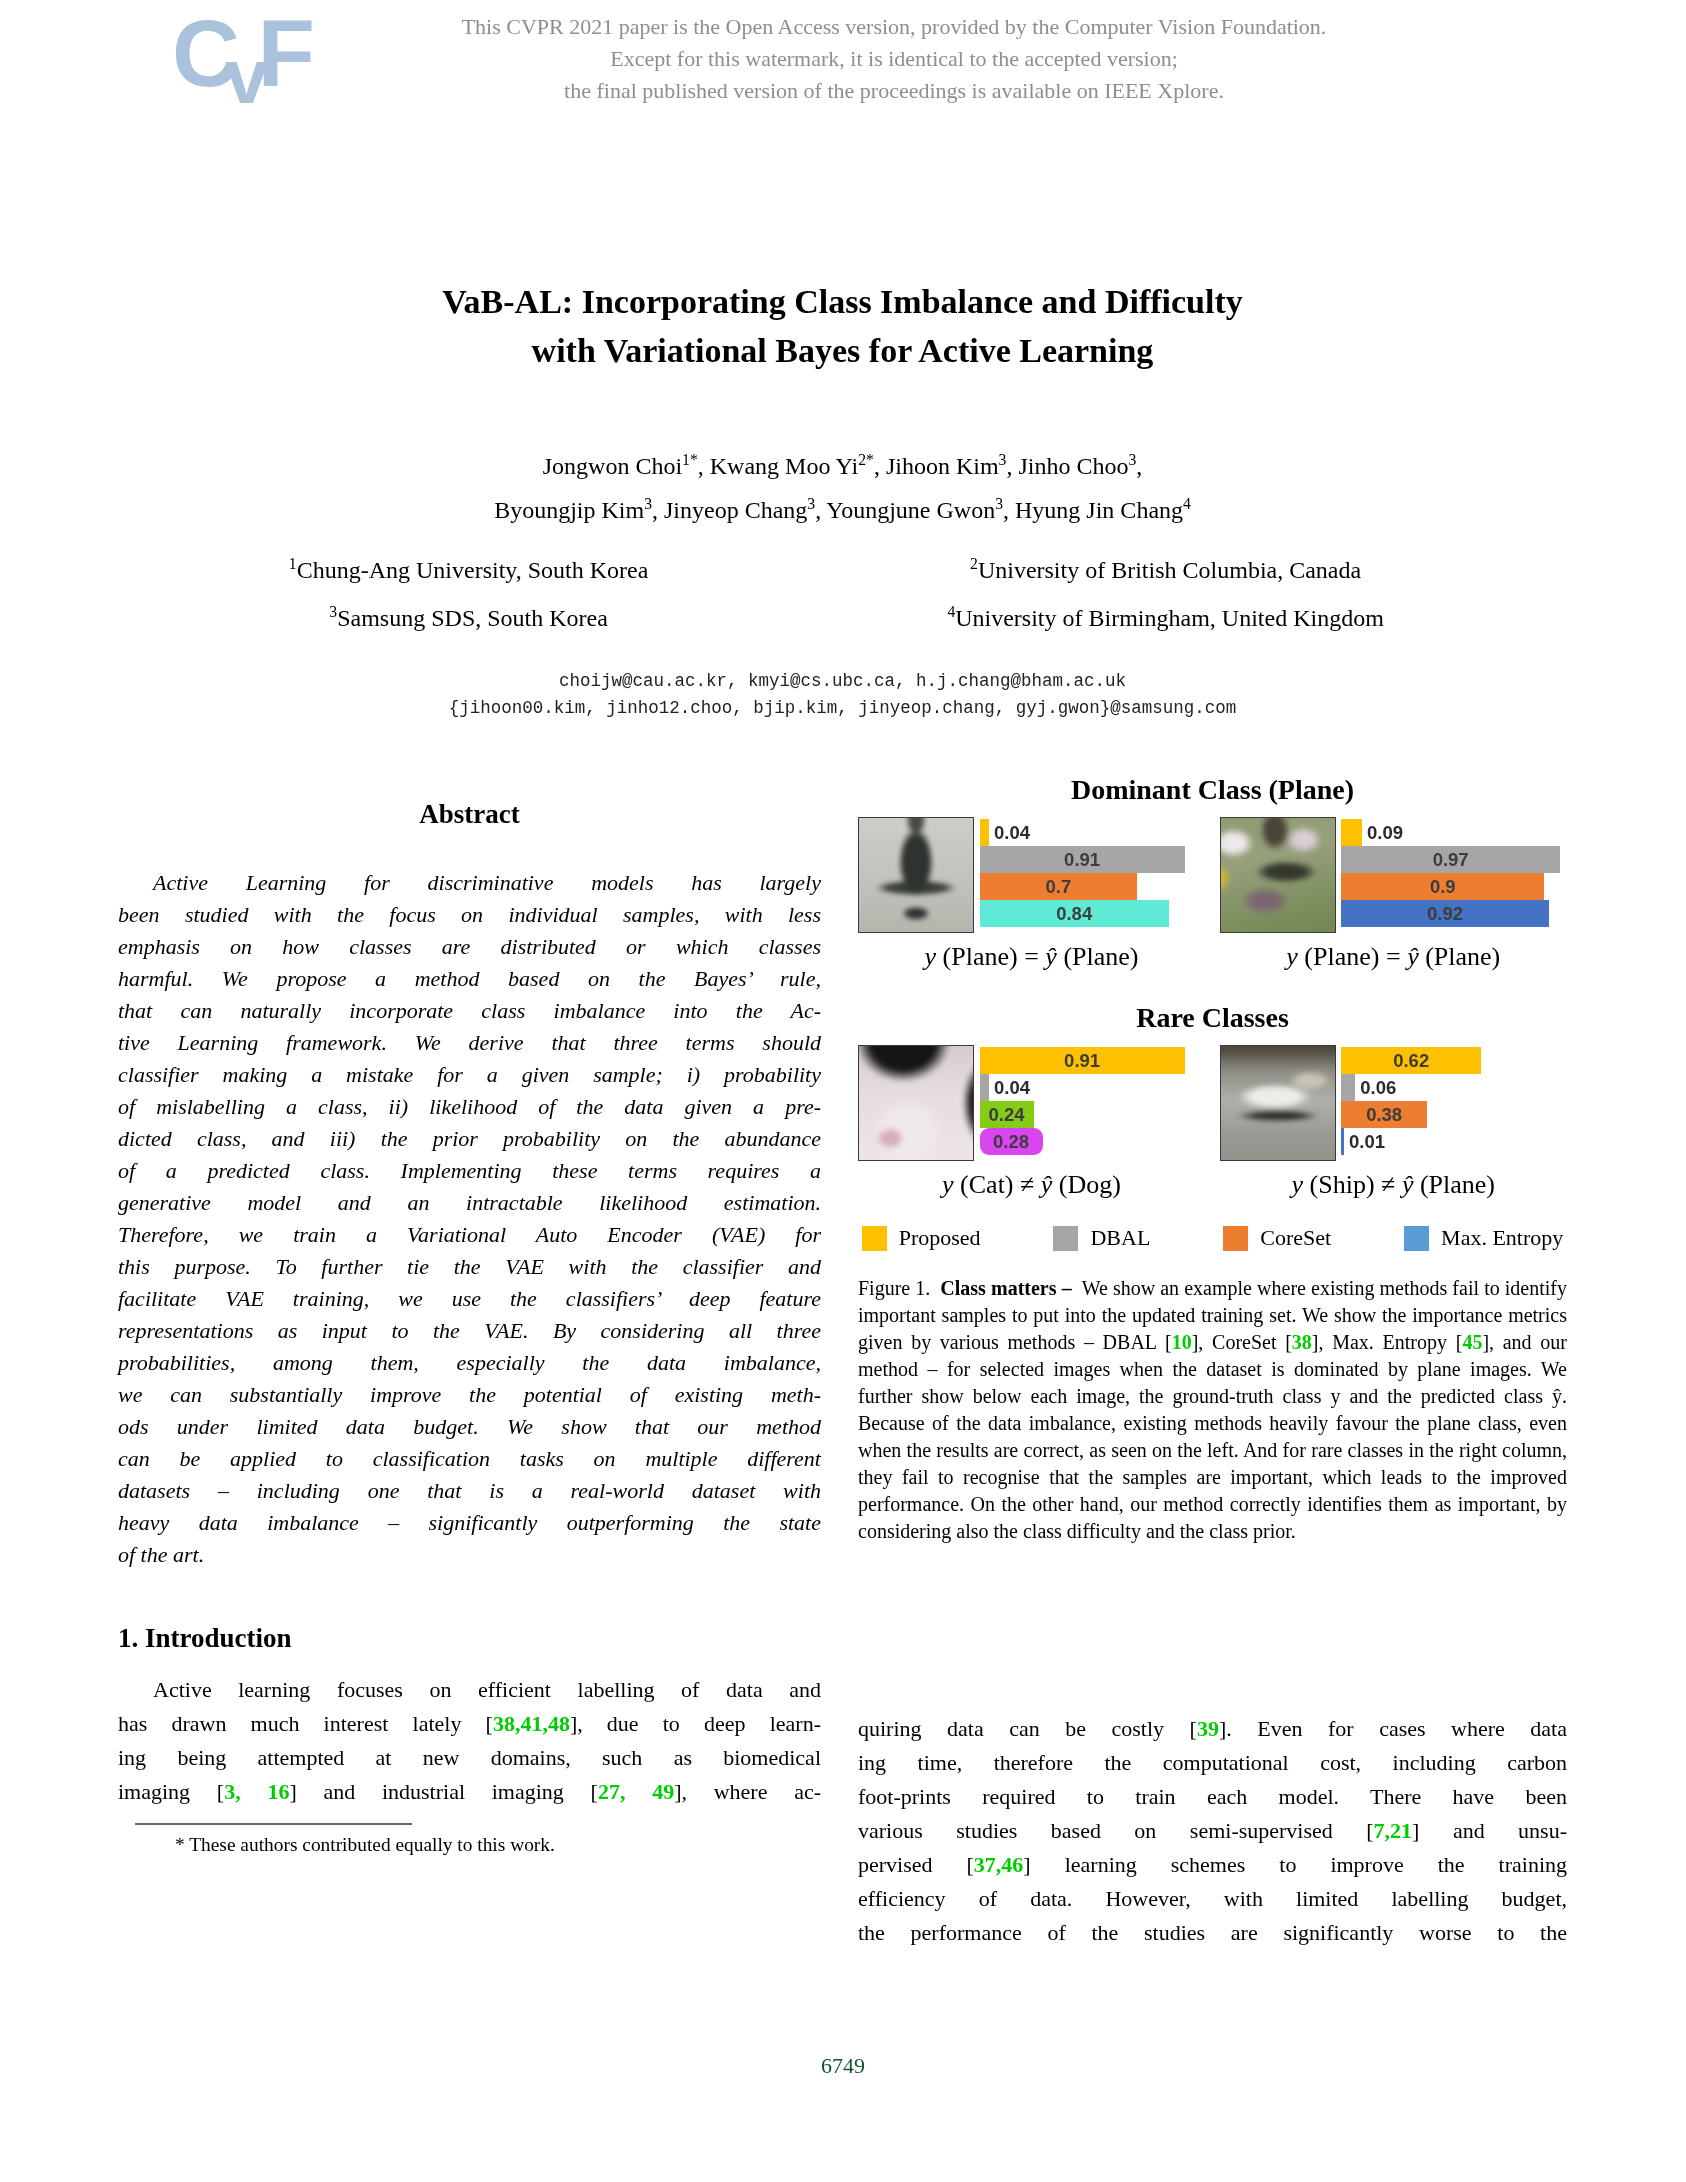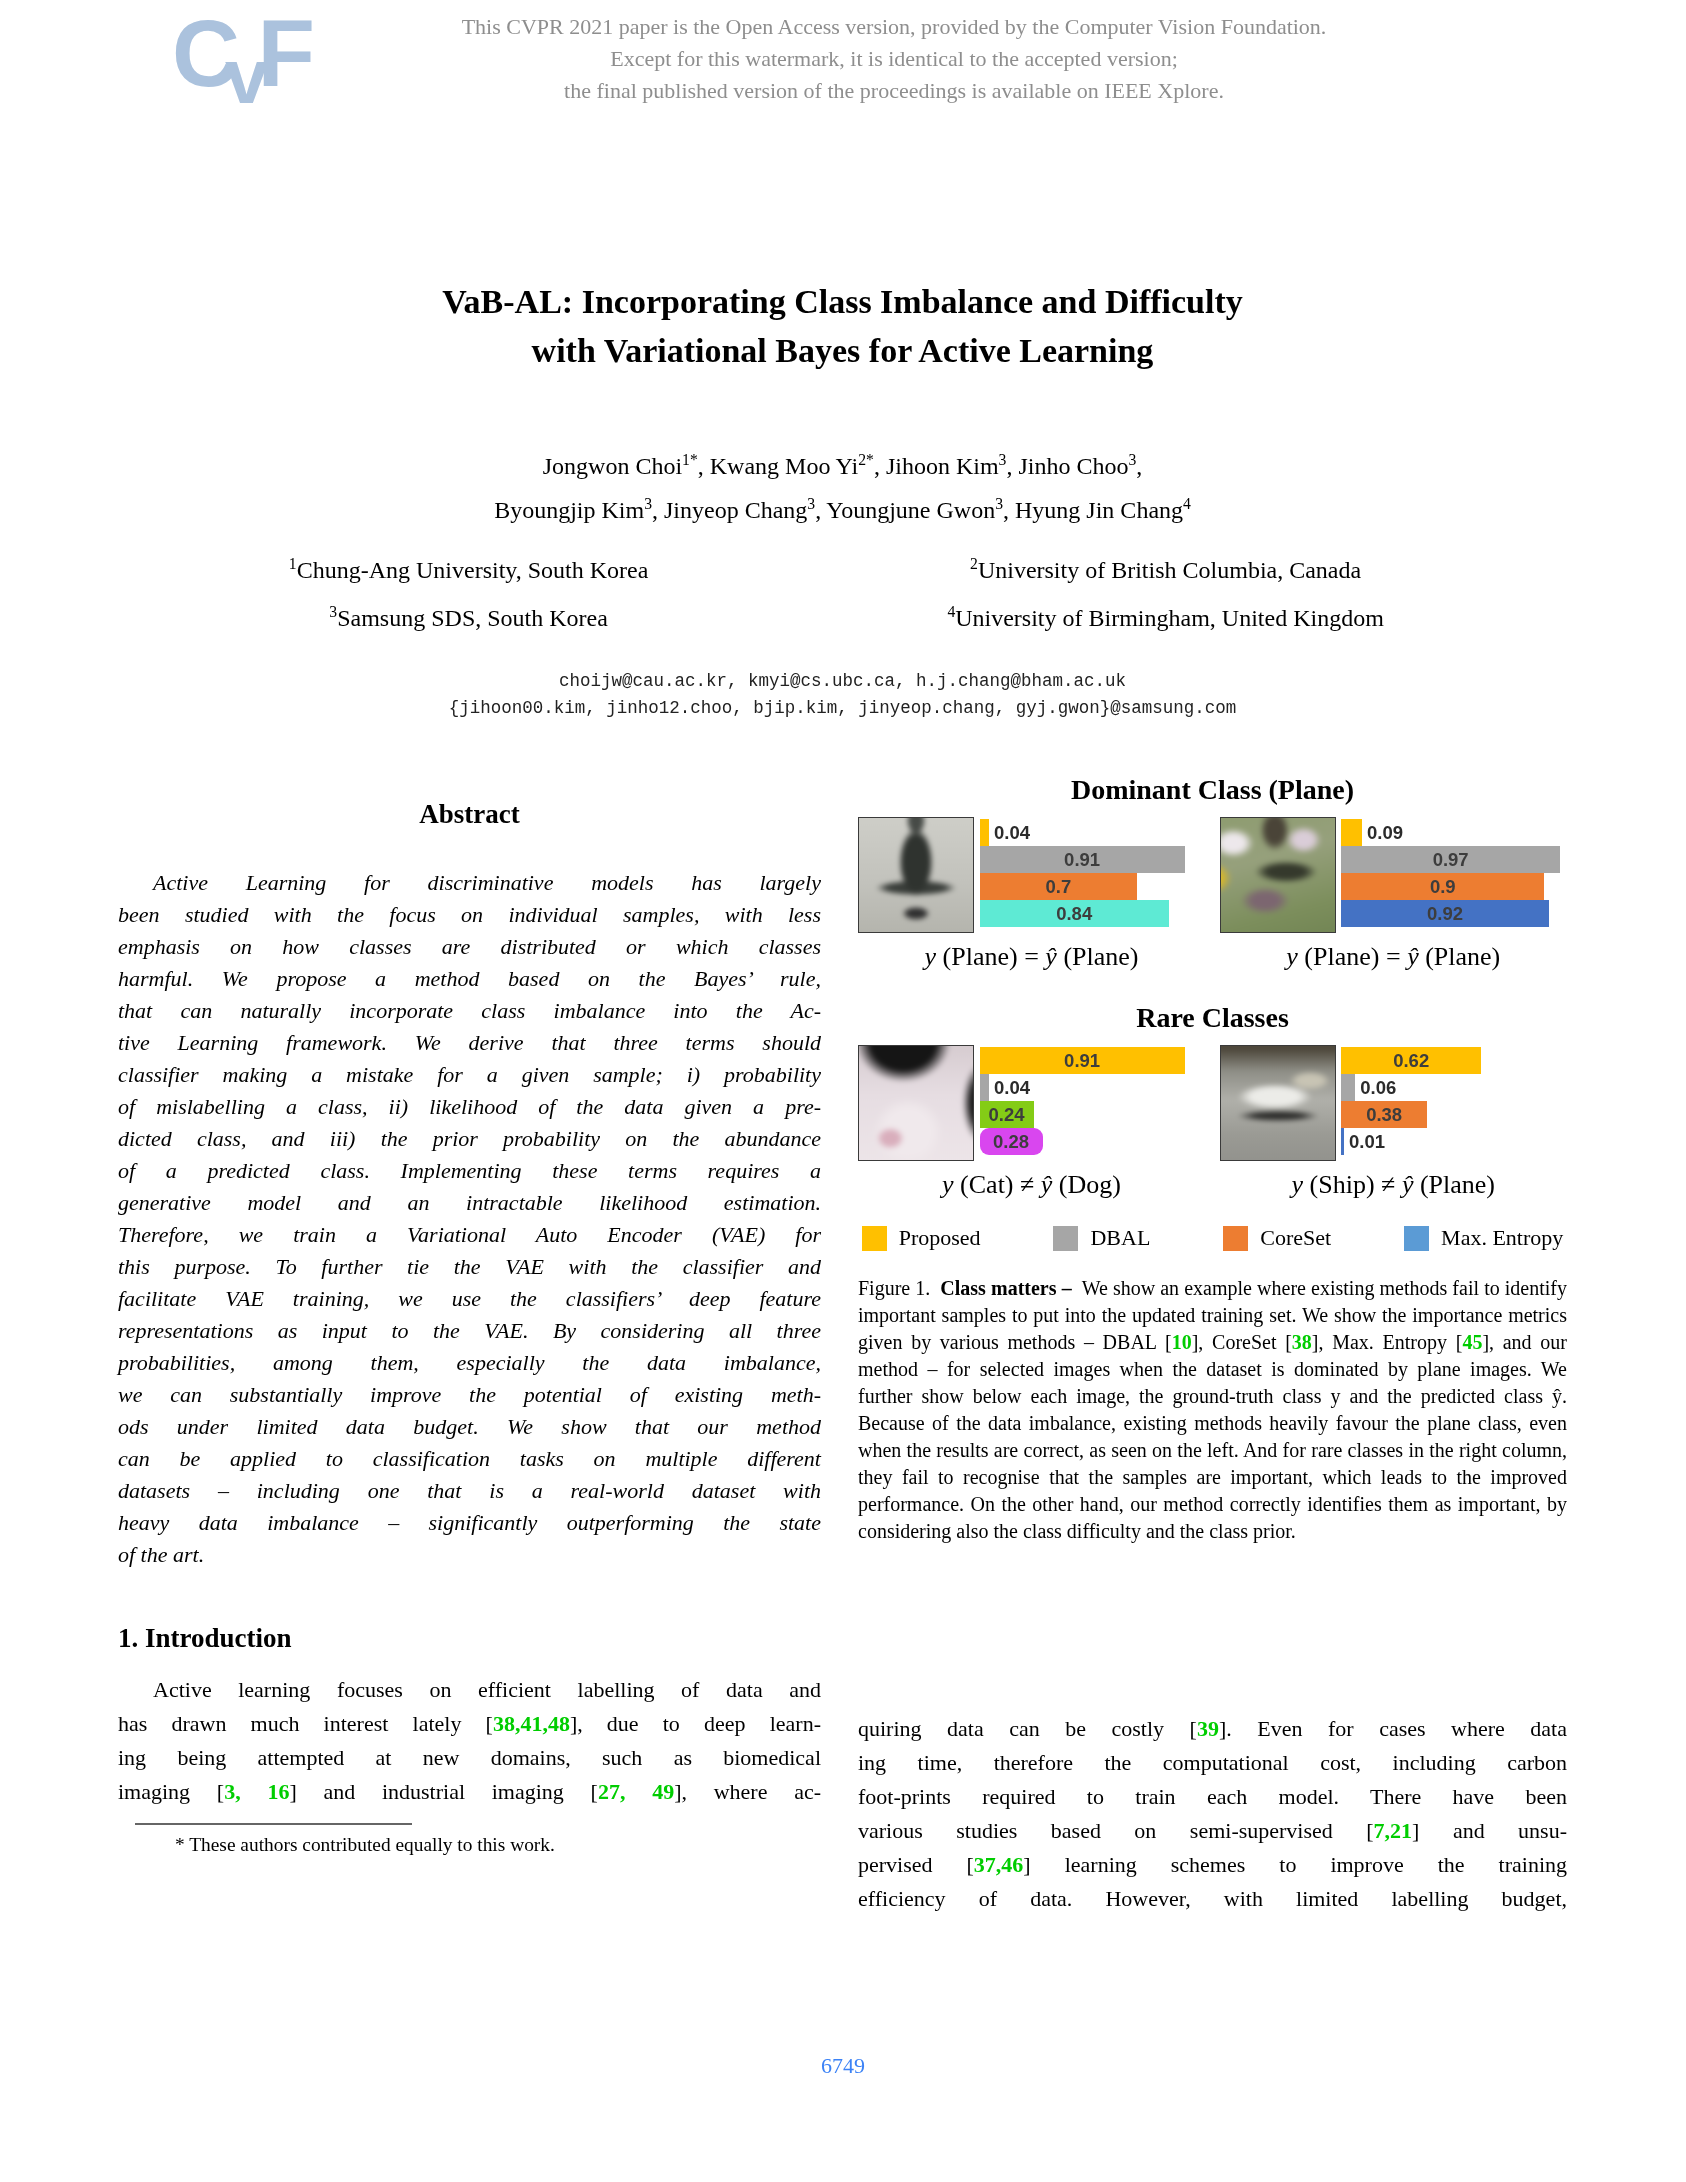--- a/index.html
+++ b/index.html
@@ -59,21 +59,21 @@
   .pcap{margin-top:9.2px;text-align:center;font-size:26px;height:35px;}
   .pcap .mi{font-style:italic;}
   .legend{display:flex;justify-content:space-between;margin-top:20px;padding:0 3.7px;}
   .legend-item{display:flex;align-items:center;gap:12px;}
   .swatch{width:25px;height:25px;flex:none;}
   .legend-label{font-size:22px;}
   .figcap{margin-top:24px;font-size:20px;line-height:27px;text-align:justify;}
   .figcap .b{font-weight:bold;}
 
   .rightpara{position:absolute;left:858px;top:1712px;width:709px;font-size:22px;line-height:34px;}
-  .pageno{position:absolute;top:2053px;left:0;width:1686px;text-align:center;font-size:22px;color:#3b82f6;}
+  .pageno{position:absolute;top:2053px;left:0;width:1686px;text-align:center;font-size:22px;color:#14532d;}
 
   
   .art.plane1{background:
     radial-gradient(ellipse 24px 48px at 50% 42%, #2f332f 55%, rgba(47,51,47,0) 72%),
     radial-gradient(ellipse 13px 20px at 50% 16%, #474b47 50%, rgba(71,75,71,0) 75%),
     radial-gradient(ellipse 54px 10px at 50% 58%, #3a3e3a 55%, rgba(58,62,58,0) 75%),
     radial-gradient(ellipse 18.5px 9.2px at 50% 74%, #303030 50%, rgba(48,48,48,0) 75%),
     linear-gradient(180deg,#d2d2cc 0%,#c2c2bc 55%,#aeaea6 100%);}
   .art.plane2{background:
     radial-gradient(ellipse 28px 20px at 22% 30%, rgba(242,236,242,.95) 40%, rgba(242,236,242,0) 75%),
@@ -317,18 +317,19 @@
       <div class="figcap"><span>Figure 1. </span><span class="b">Class matters – </span><span>We show an example where existing methods fail to identify important samples to put into the updated training set. We show the importance metrics given by various methods – DBAL [<span class="cite">10</span>], CoreSet [<span class="cite">38</span>], Max. Entropy [<span class="cite">45</span>], and our method – for selected images when the dataset is dominated by plane images. We further show below each image, the ground-truth class y and the predicted class ŷ. Because of the data imbalance, existing methods heavily favour the plane class, even when the results are correct, as seen on the left. And for rare classes in the right column, they fail to recognise that the samples are important, which leads to the improved performance. On the other hand, our method correctly identifies them as important, by considering also the class difficulty and the class prior.</span></div>
     </div>
 
   <div class="rightpara" id="right-para">
       <div class="jline">quiring data can be costly [<span class="cite">39</span>]. Even for cases where data</div>
       <div class="jline">ing time, therefore the computational cost, including carbon</div>
       <div class="jline">foot-prints required to train each model. There have been</div>
       <div class="jline">various studies based on semi-supervised [<span class="cite">7,21</span>] and unsu-</div>
       <div class="jline">pervised [<span class="cite">37,46</span>] learning schemes to improve the training</div>
       <div class="jline">efficiency of data. However, with limited labelling budget,</div>
+      <div class="jline">the performance of the studies are significantly worse to the</div>
     </div>
 
   <div class="pageno">6749</div>
 
 </div>
 
 
 </body></html>

